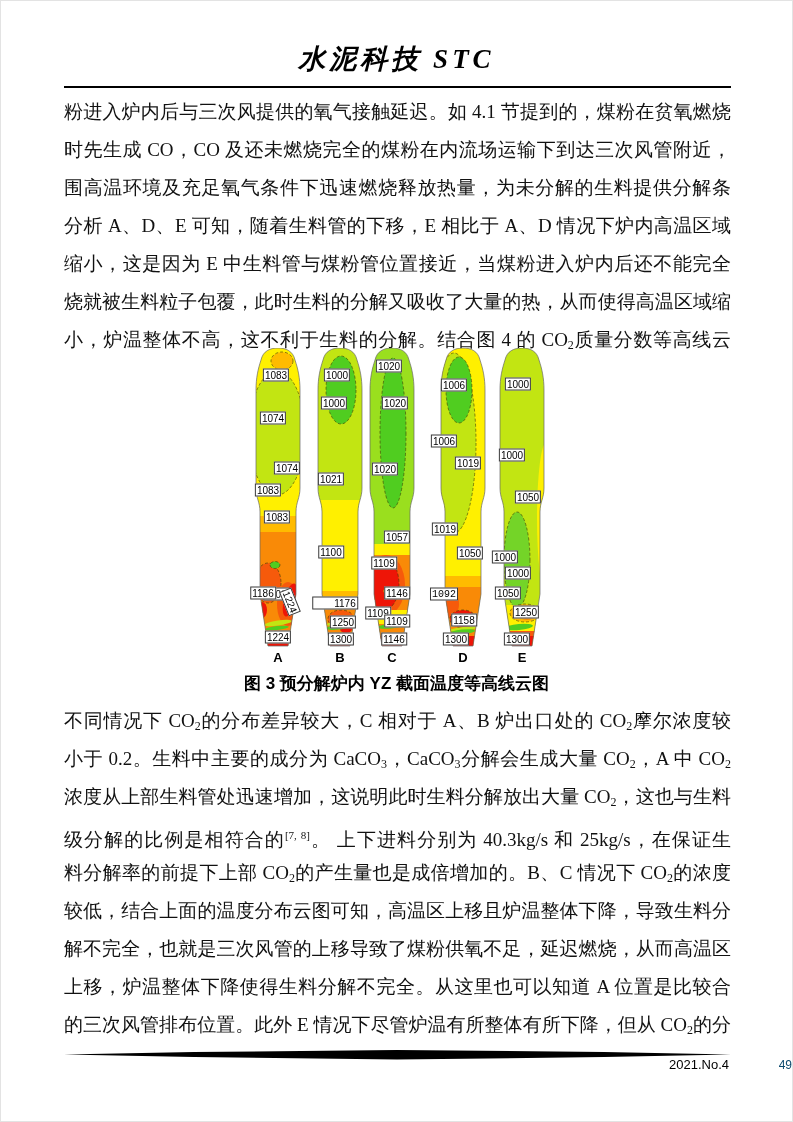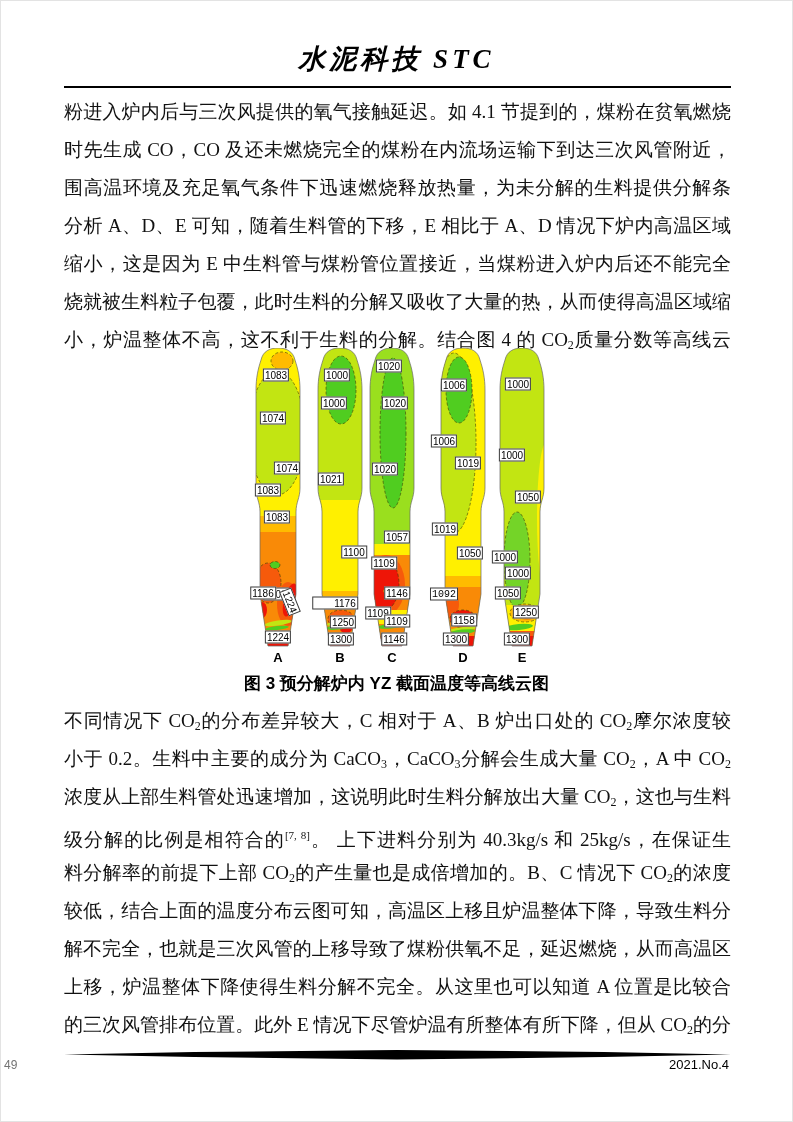--- a/index.html
+++ b/index.html
@@ -33,22 +33,22 @@
   .furnace-letter{
     position:absolute;top:302px;left:0;width:50px;text-align:center;
     font-family:"Liberation Sans", sans-serif;font-size:13px;font-weight:bold;color:#000;
   }
   .caption{
     position:absolute;top:671px;left:0;right:0;text-align:center;
     font-family:"Liberation Sans", sans-serif;font-size:17px;font-weight:bold;color:#000;
   }
   .rule-bottom{position:absolute;left:63px;top:1045px;width:667px;height:10px;}
   .pageno{
-    position:absolute;top:1057px;left:3px;right:0;text-align:left;
-    font-family:"Liberation Sans", sans-serif;font-size:12px;color:#737373;
+    position:absolute;top:1057px;left:3px;right:0;text-align:right;
+    font-family:"Liberation Sans", sans-serif;font-size:12px;color:#0c4a6e;
   }
   .issue{
     position:absolute;top:1056px;right:63px;
     font-family:"Liberation Sans", sans-serif;font-size:13px;color:#000;
   }
 </style>
 </head>
 <body>
 
 <div class="page">
@@ -120,21 +120,21 @@
               <ellipse cx="31" cy="281" rx="6" ry="4" fill="#EE1507"></ellipse>
               <ellipse cx="25" cy="275" rx="14" ry="2" transform="rotate(-7 25 275)" fill="#C2E512"></ellipse>
               <ellipse cx="24" cy="279" rx="13" ry="2.5" transform="rotate(-7 24 279)" fill="#50CD20"></ellipse>
               <rect x="0" y="286" width="50" height="14" fill="#EE1507"></rect>
             </g>
             <path d="M25,0 C33,0 40,3 42,12 C45,21 47,30 47,42 L47,140 C47,150 43,154 43,164 L43,246 L35,298 L15,298 L7,246 L7,164 C7,154 3,150 3,140 L3,42 C3,30 5,21 8,12 C10,3 17,0 25,0 Z" fill="none" stroke="#666" stroke-width="0.7"></path>
           </svg>
           <div class="clabel" style="left: 22px; top: 27px; transform: translate(-50%, -50%);">1000</div>
           <div class="clabel" style="left: 19px; top: 55px; transform: translate(-50%, -50%);">1000</div>
           <div class="clabel" style="left: 16px; top: 131px; transform: translate(-50%, -50%);">1021</div>
-          <div class="clabel" style="left: 39px; top: 204px; transform: translate(-50%, -50%);">1100</div>
+          <div class="clabel" style="left: 16px; top: 204px; transform: translate(-50%, -50%);">1100</div>
           <div class="clabel" style="left: 20px; top: 255px; transform: translate(-50%, -50%); padding-left: 21px;">1176</div>
           <div class="clabel" style="left: 28px; top: 274px; transform: translate(-50%, -50%);">1250</div>
           <div class="clabel" style="left: 26px; top: 291px; transform: translate(-50%, -50%);">1300</div>
           <div class="furnace-letter">B</div>
         </div>
         <div class="furnace" style="left: 366px;">
           <svg width="50" height="300" viewBox="0 0 50 300">
             <defs>
               <clipPath id="clip-C">
                 <path d="M25,0 C33,0 40,3 42,12 C45,21 47,30 47,42 L47,140 C47,150 43,154 43,164 L43,246 L35,298 L15,298 L7,246 L7,164 C7,154 3,150 3,140 L3,42 C3,30 5,21 8,12 C10,3 17,0 25,0 Z"></path>

